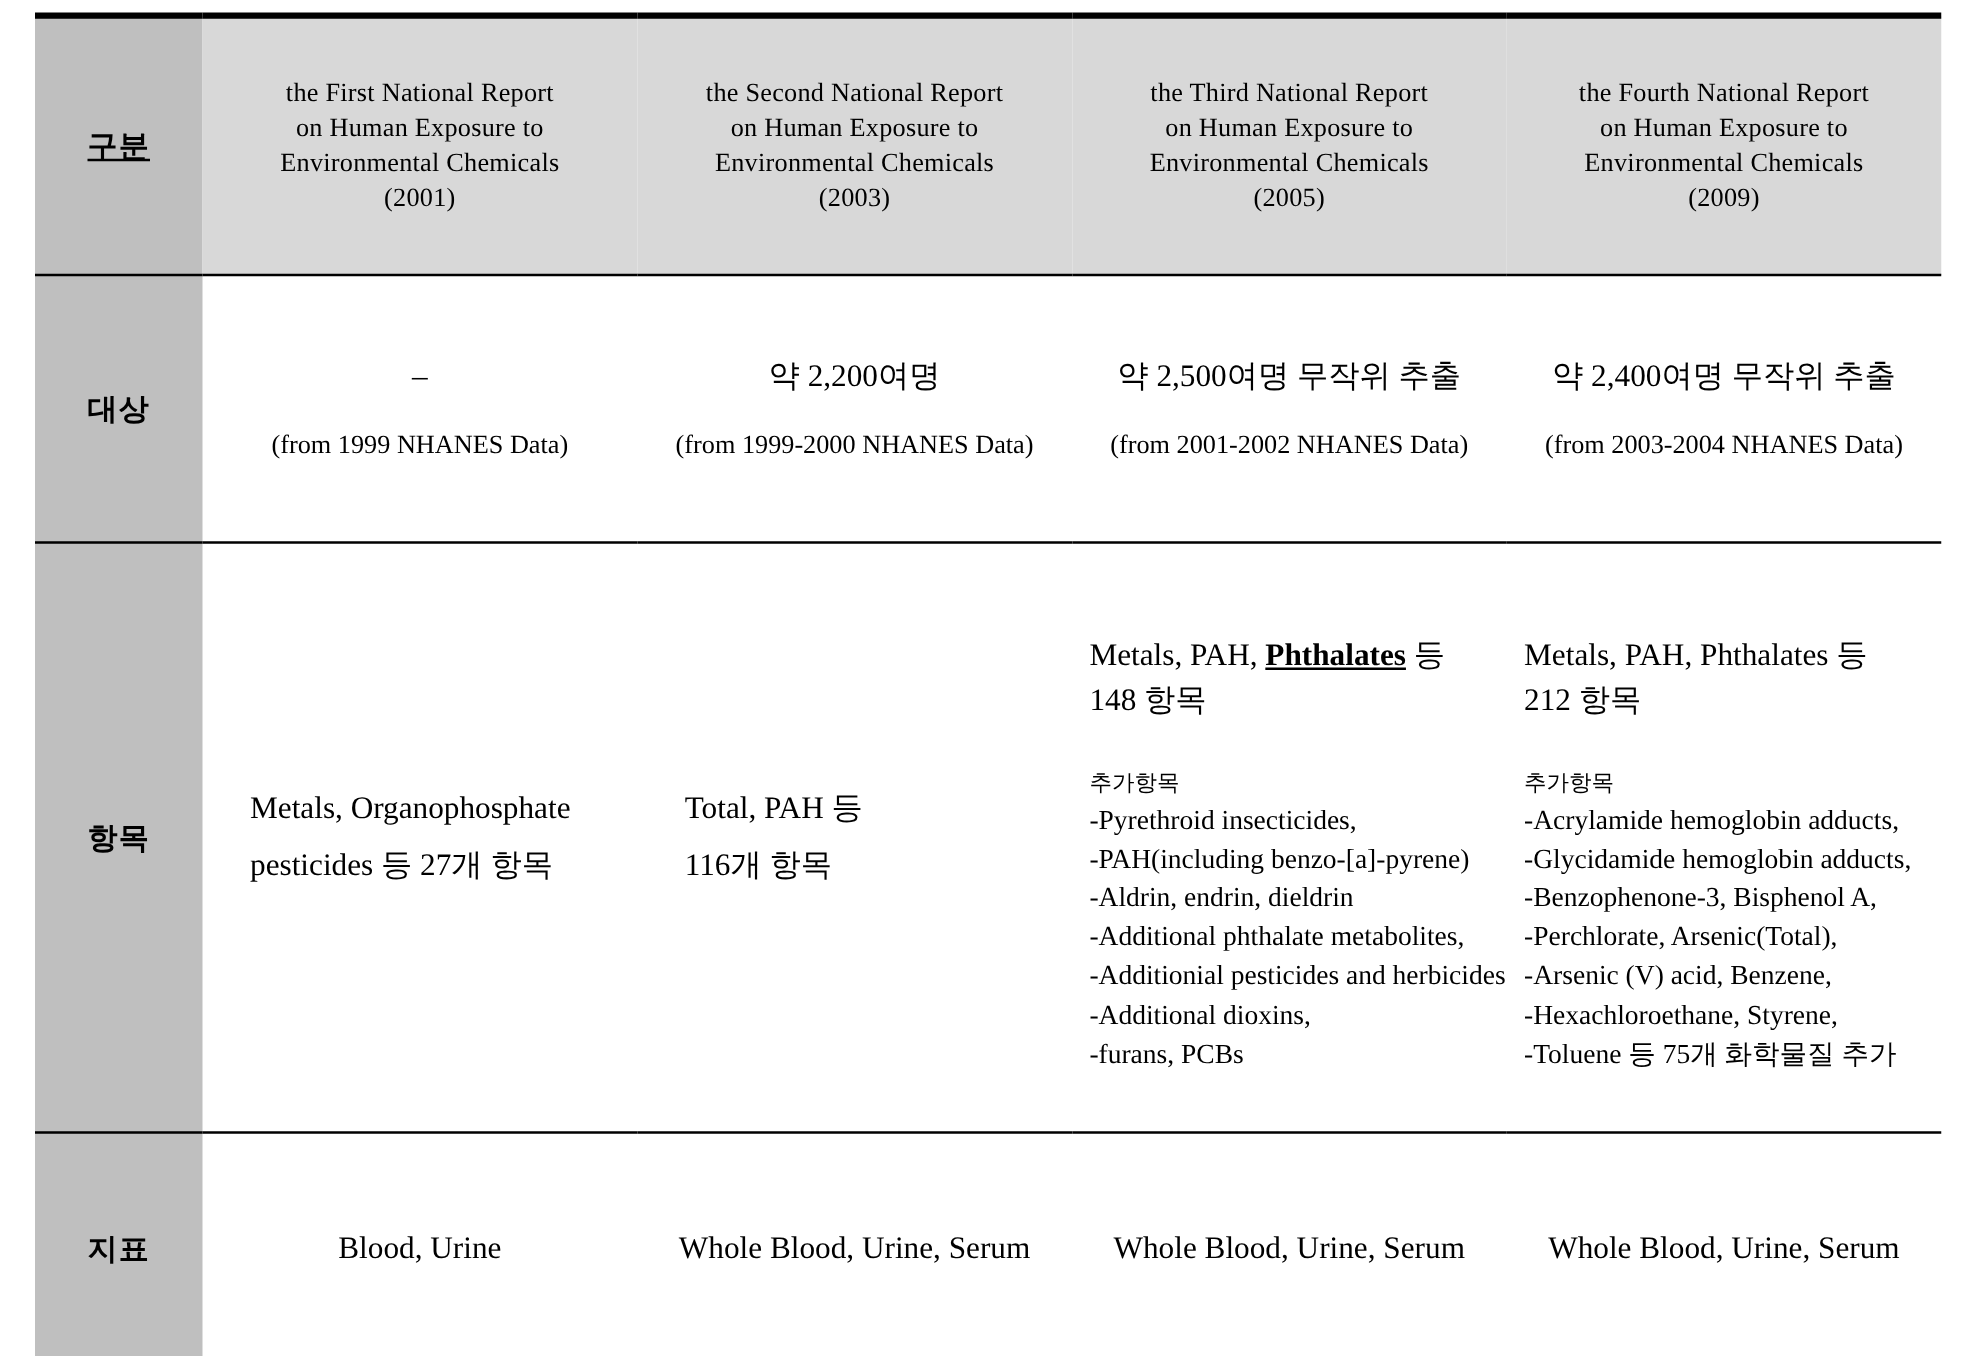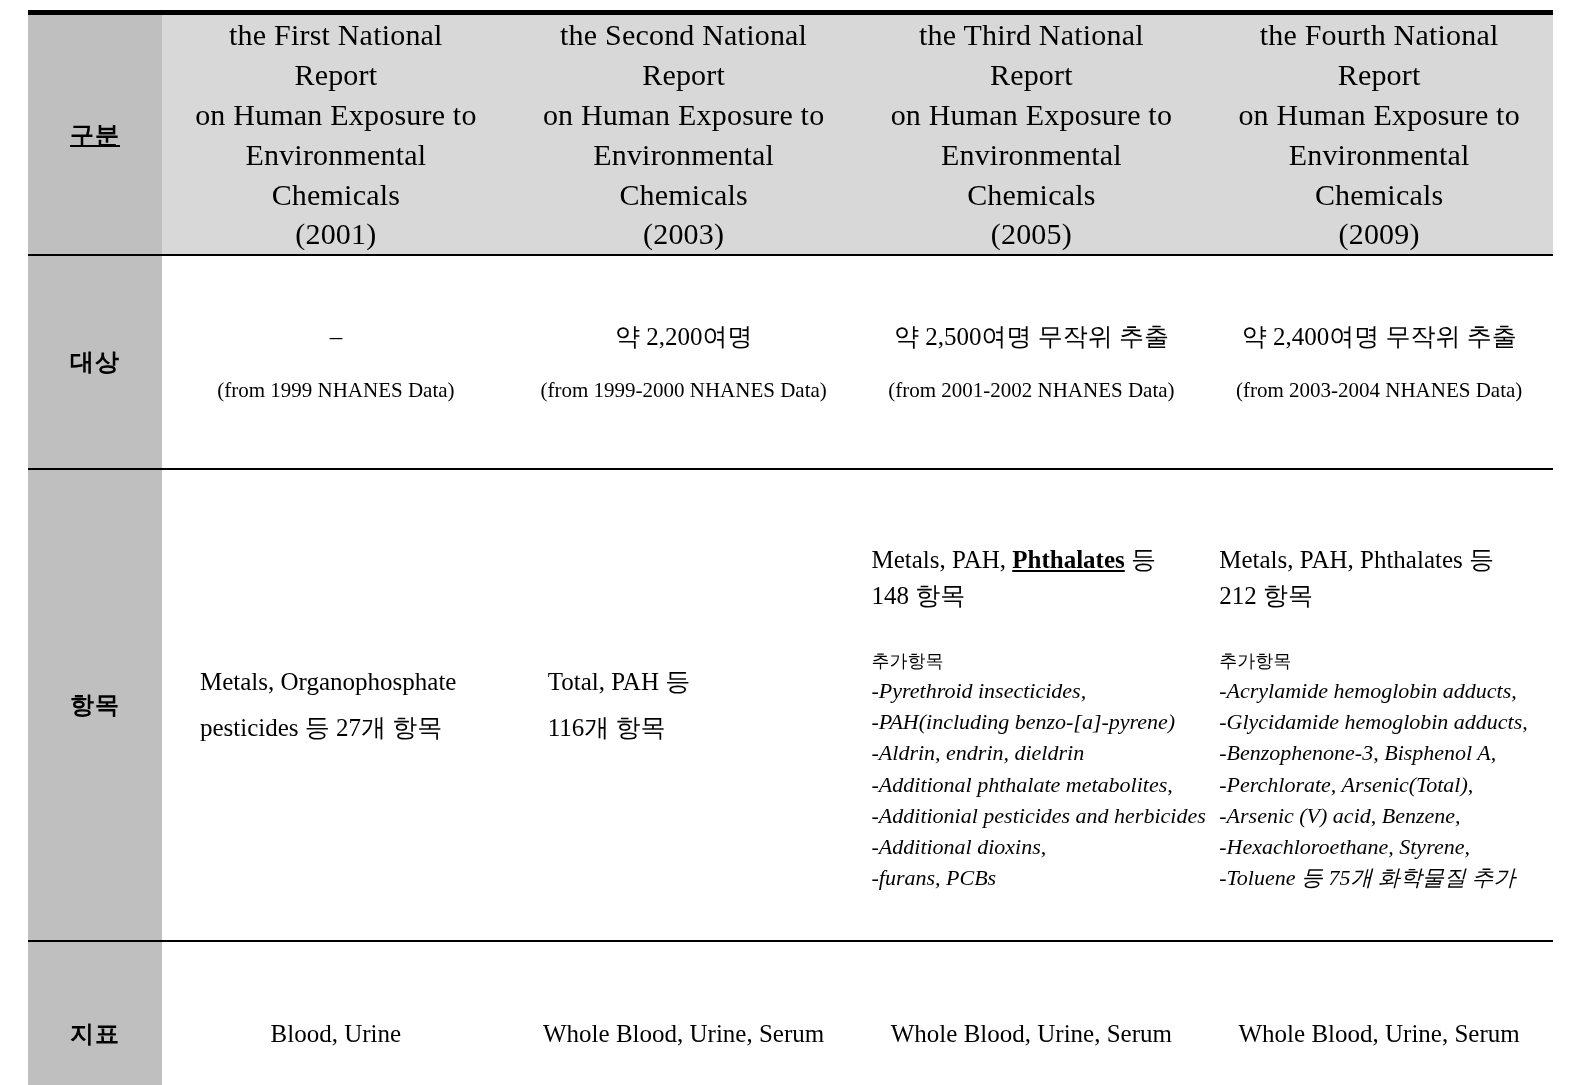--- a/index.html
+++ b/index.html
@@ -46,21 +46,21 @@
     background: #d8d8d8;
     border-bottom: 2px solid #000000;
     height: 204px;
   }
   tr.header-row td.label-cell {
     background: #bfbfbf;
     text-decoration: underline;
   }
   .header-title {
     text-align: center;
-    font-size: 30px;
+    font-size: 21px;
     line-height: 1.33;
     padding: 0 24px;
     letter-spacing: 0.2px;
   }
 
   
   td.label-cell {
     background: #bfbfbf;
     text-align: center;
     font-family: "Liberation Sans", "DejaVu Sans", sans-serif;
@@ -108,21 +108,20 @@
   }
   .cell-items .block-head {
     margin: 0;
   }
   .cell-items .block-gap {
     height: 36px;
   }
   .cell-items .small-list {
     font-size: 22px;
     line-height: 1.42;
-    font-style: italic;
   }
   .cell-items .sub-head {
     font-size: 18px;
     line-height: 1.42;
   }
   .hl {
     font-weight: bold;
     text-decoration: underline;
   }
   .cell-items ul {

